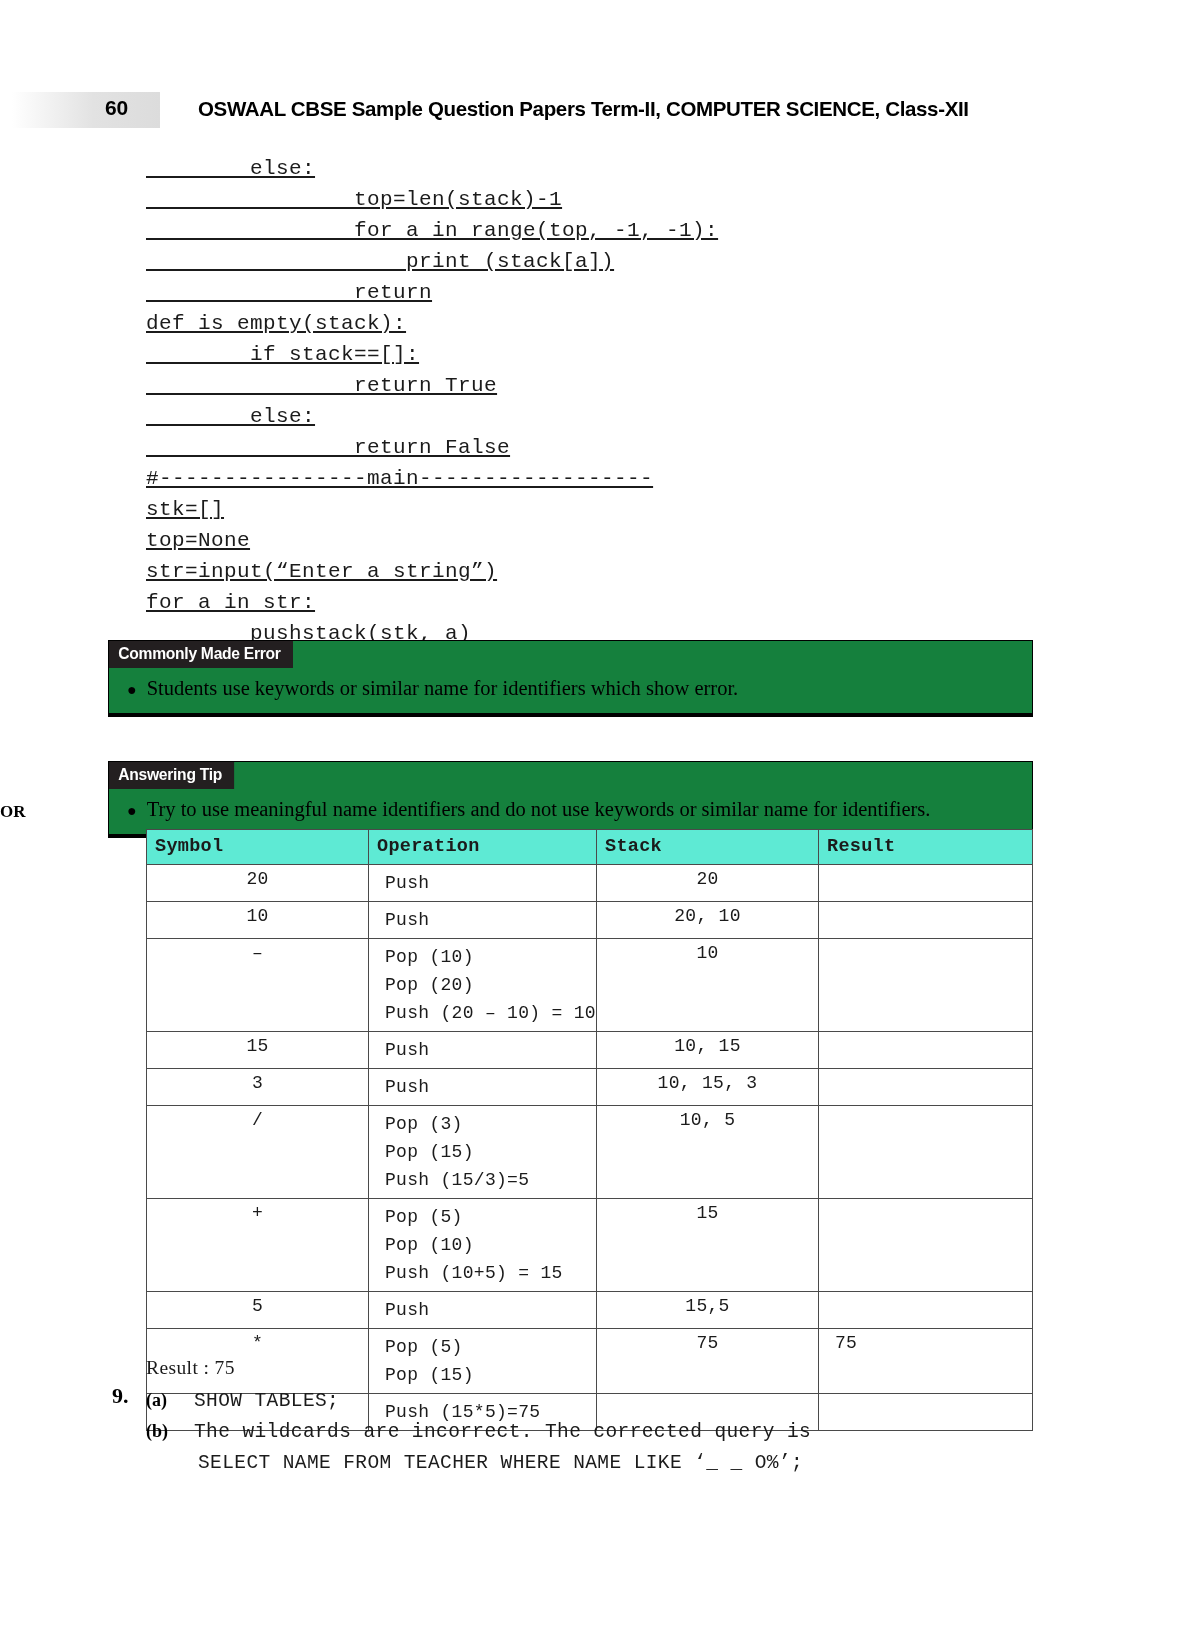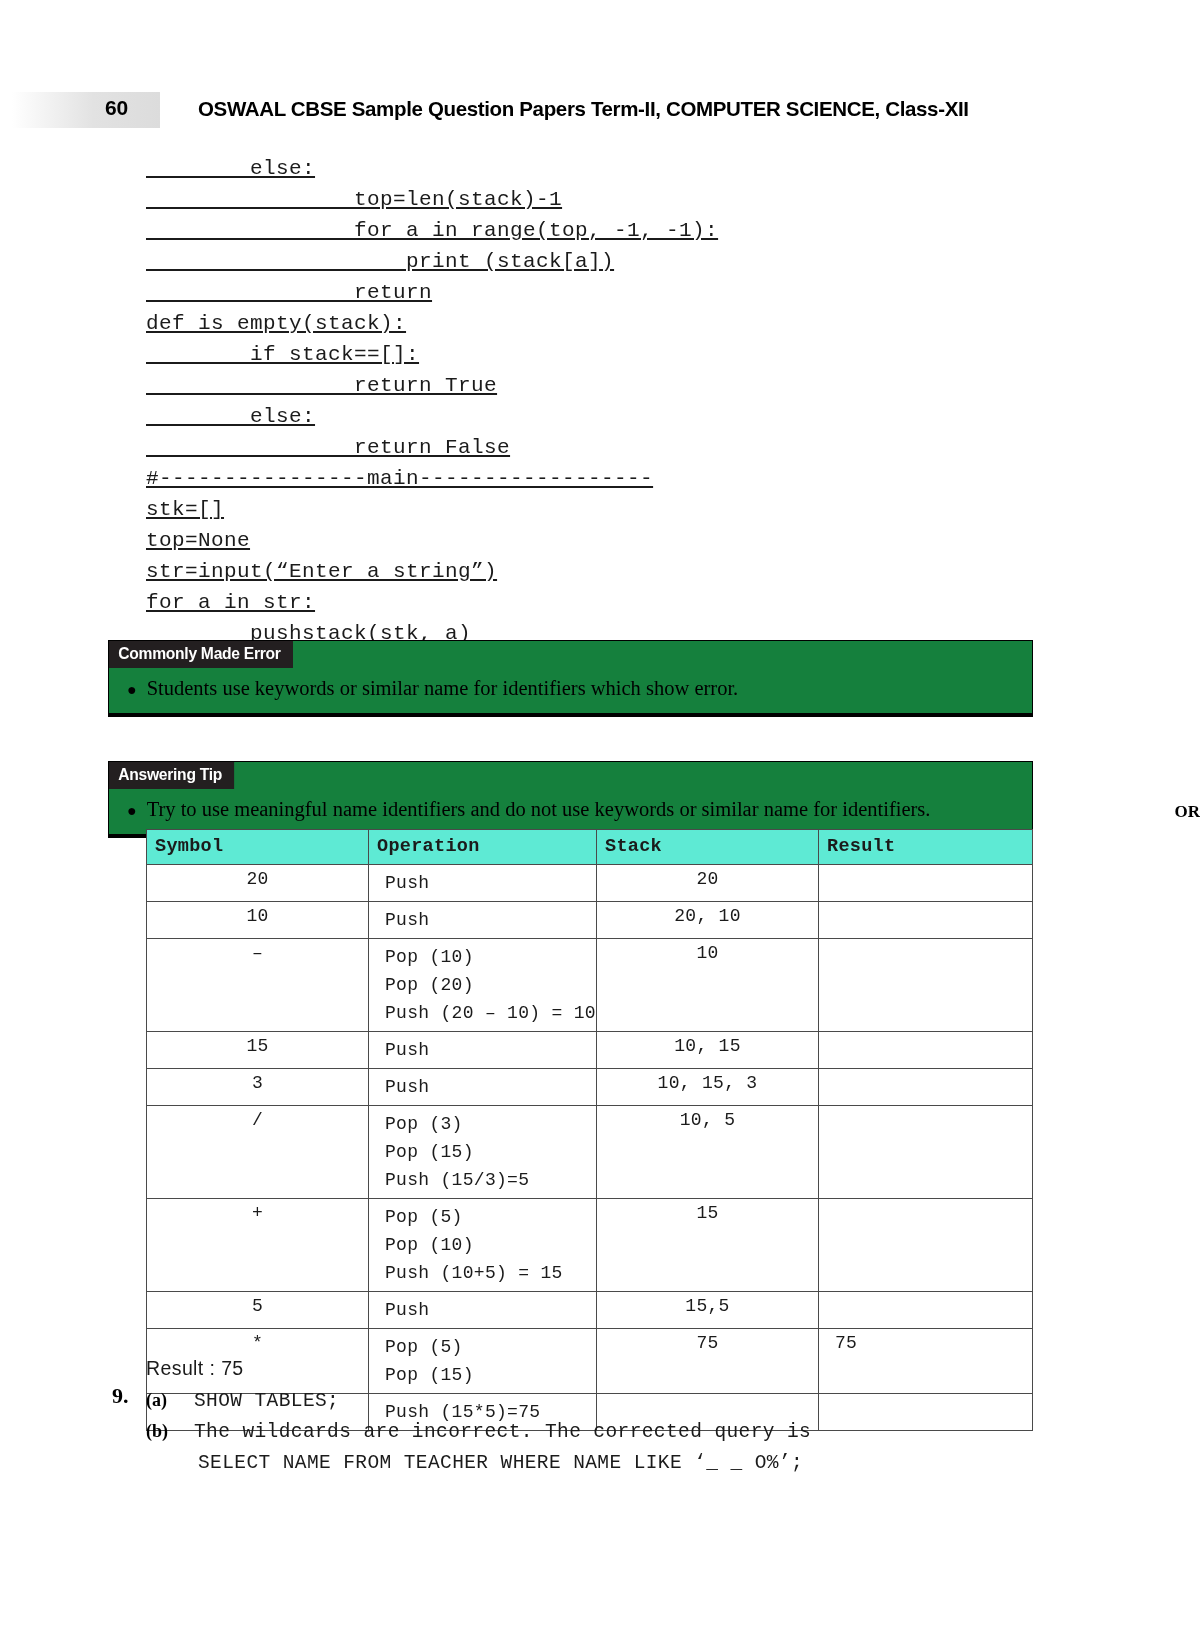--- a/index.html
+++ b/index.html
@@ -110,21 +110,21 @@
 
   #callout-error { top: 640px; }
   #callout-tip   { top: 713px; margin-top: 48px; }
 
   
   .or-label {
     position: absolute;
     top: 802px;
     left: 0;
     width: 1200px;
-    text-align: right;
+    text-align: left;
     font-family: "Liberation Serif", serif;
     font-size: 17px;
     font-weight: 700;
   }
 
   
   .stack-table {
     position: absolute;
     left: 146px;
     top: 829px;
@@ -161,21 +161,21 @@
     display: block;
     line-height: 28px;
     white-space: pre;
   }
 
   
   .result-line {
     position: absolute;
     left: 146px;
     top: 1357px;
-    font-family: Liberation Sans, sans-serif;
+    font-family: Liberation Serif, serif;
     font-size: 19.5px;
     letter-spacing: 0.4px;
     color: #1b1b1b;
     white-space: pre;
   }
   .qnum {
     position: absolute;
     left: 112px;
     top: 1383px;
     font-family: "Liberation Serif", serif;

